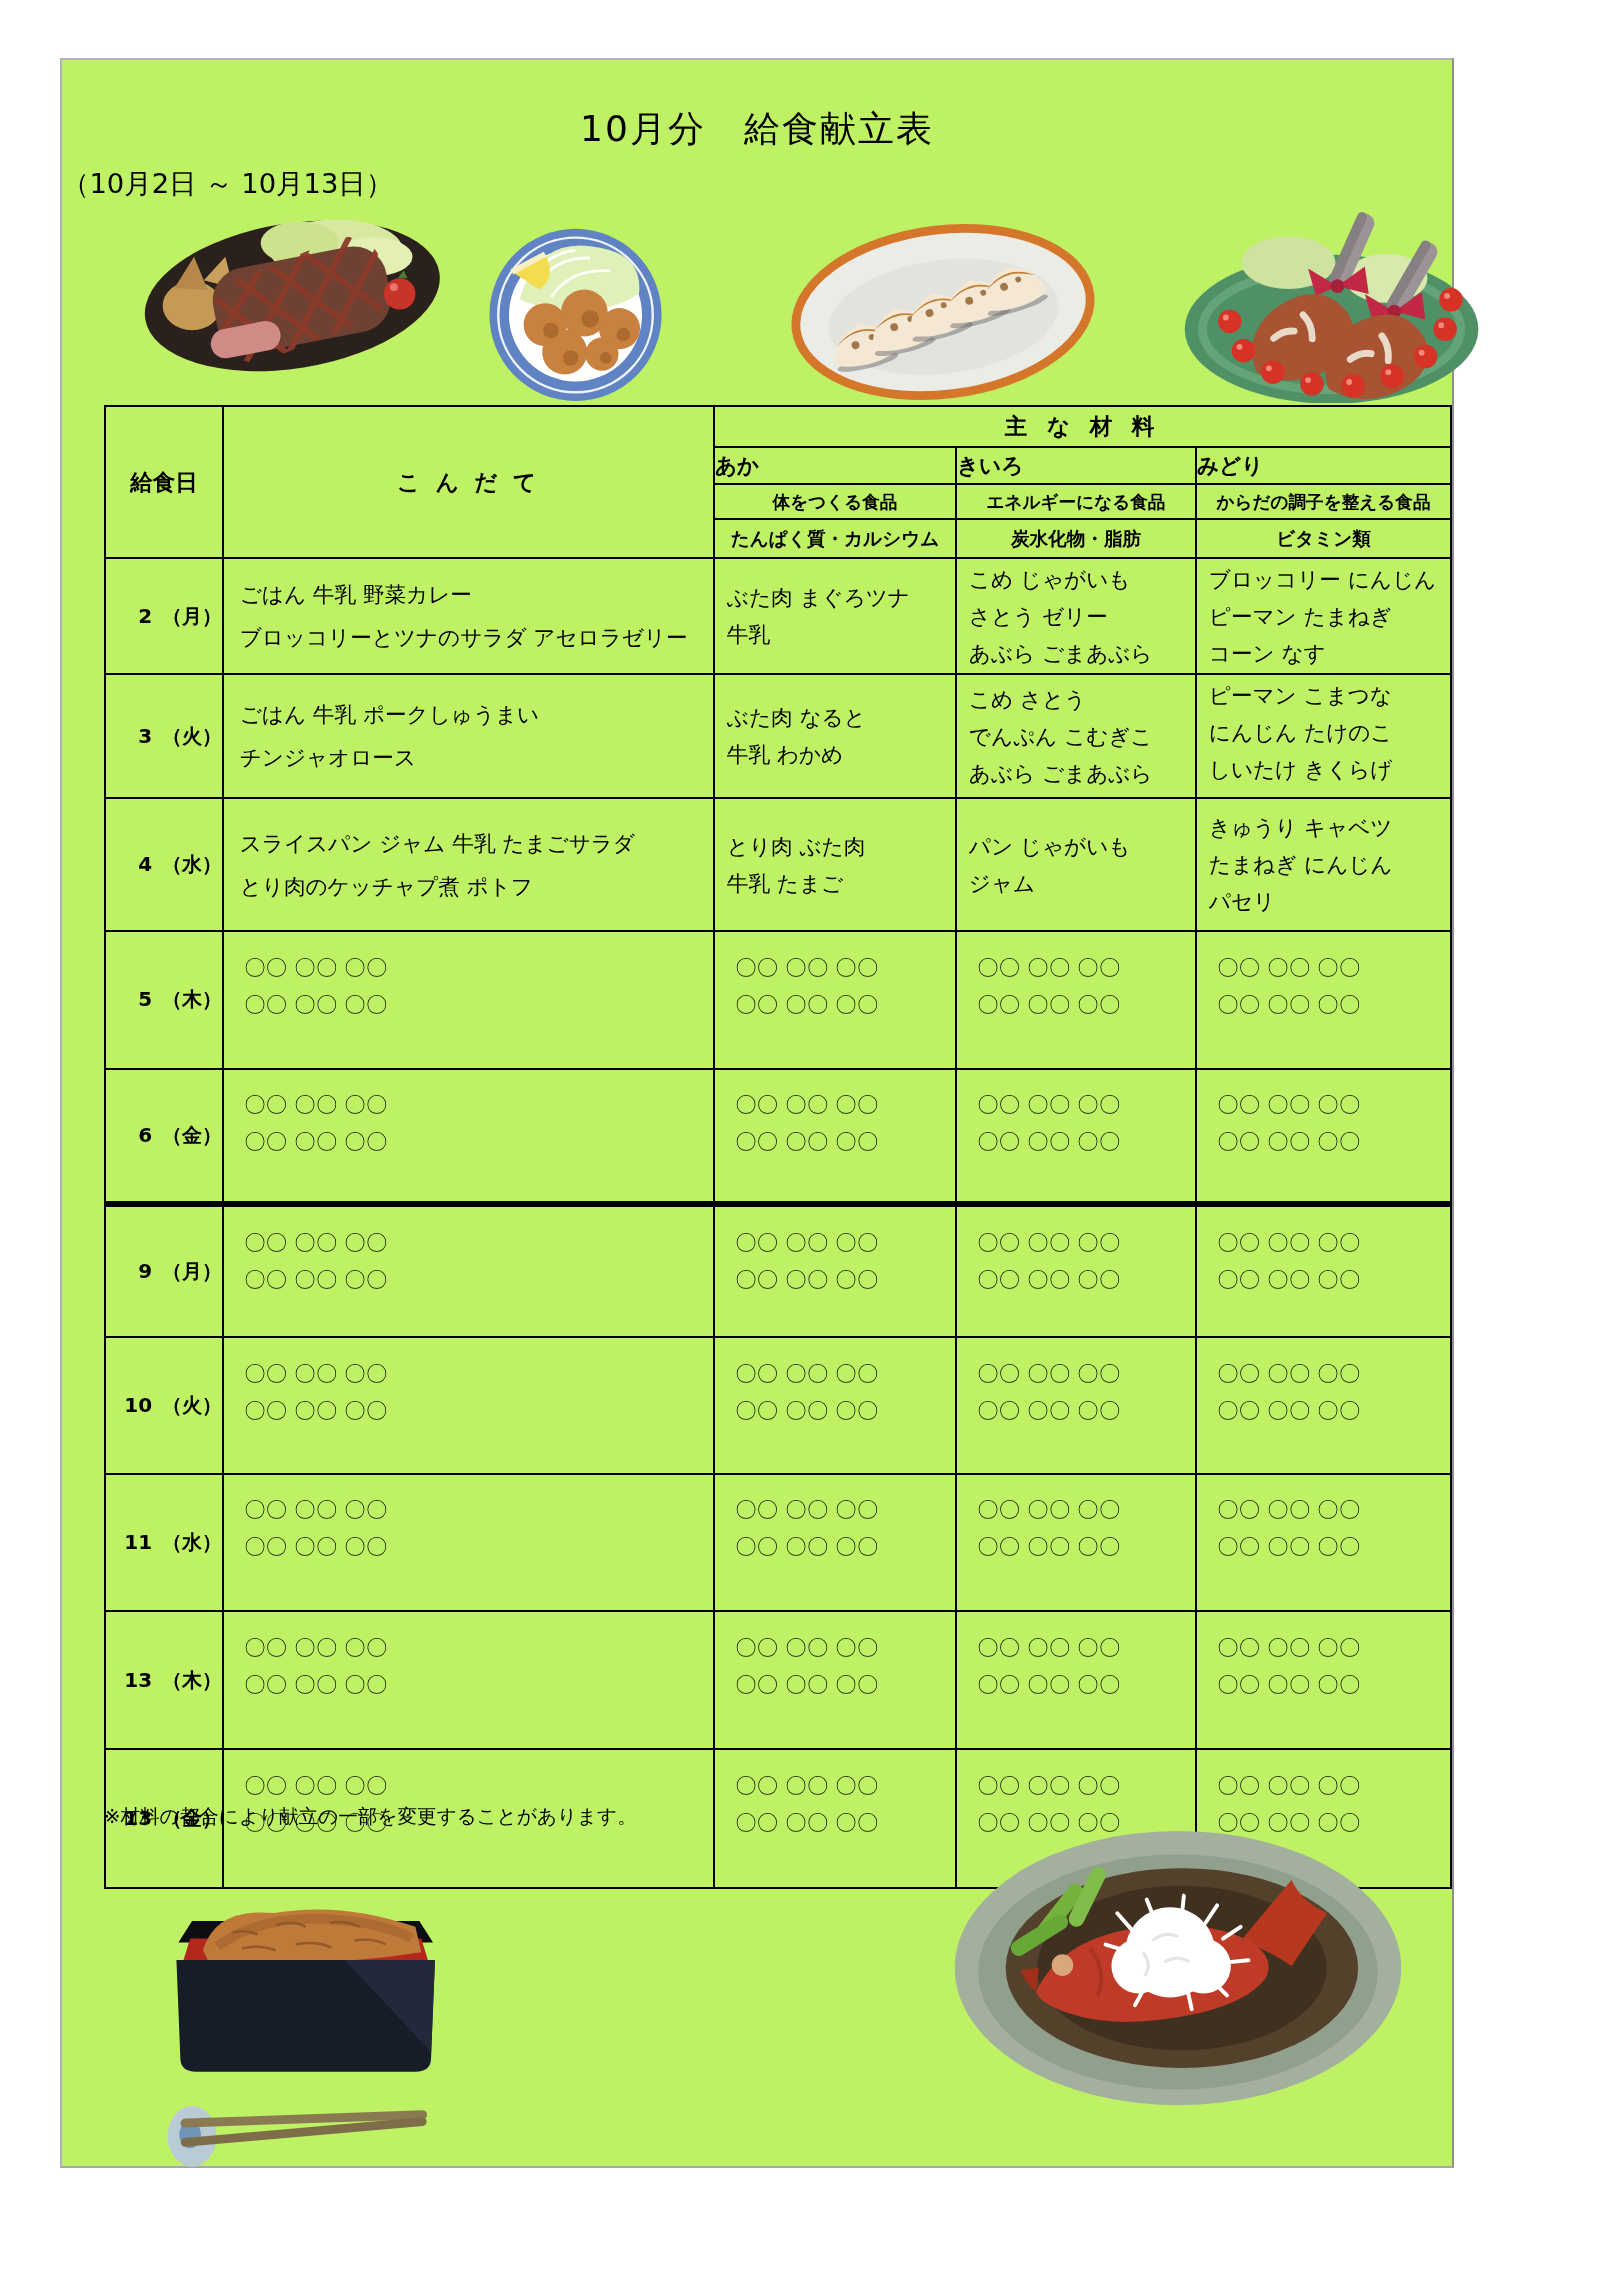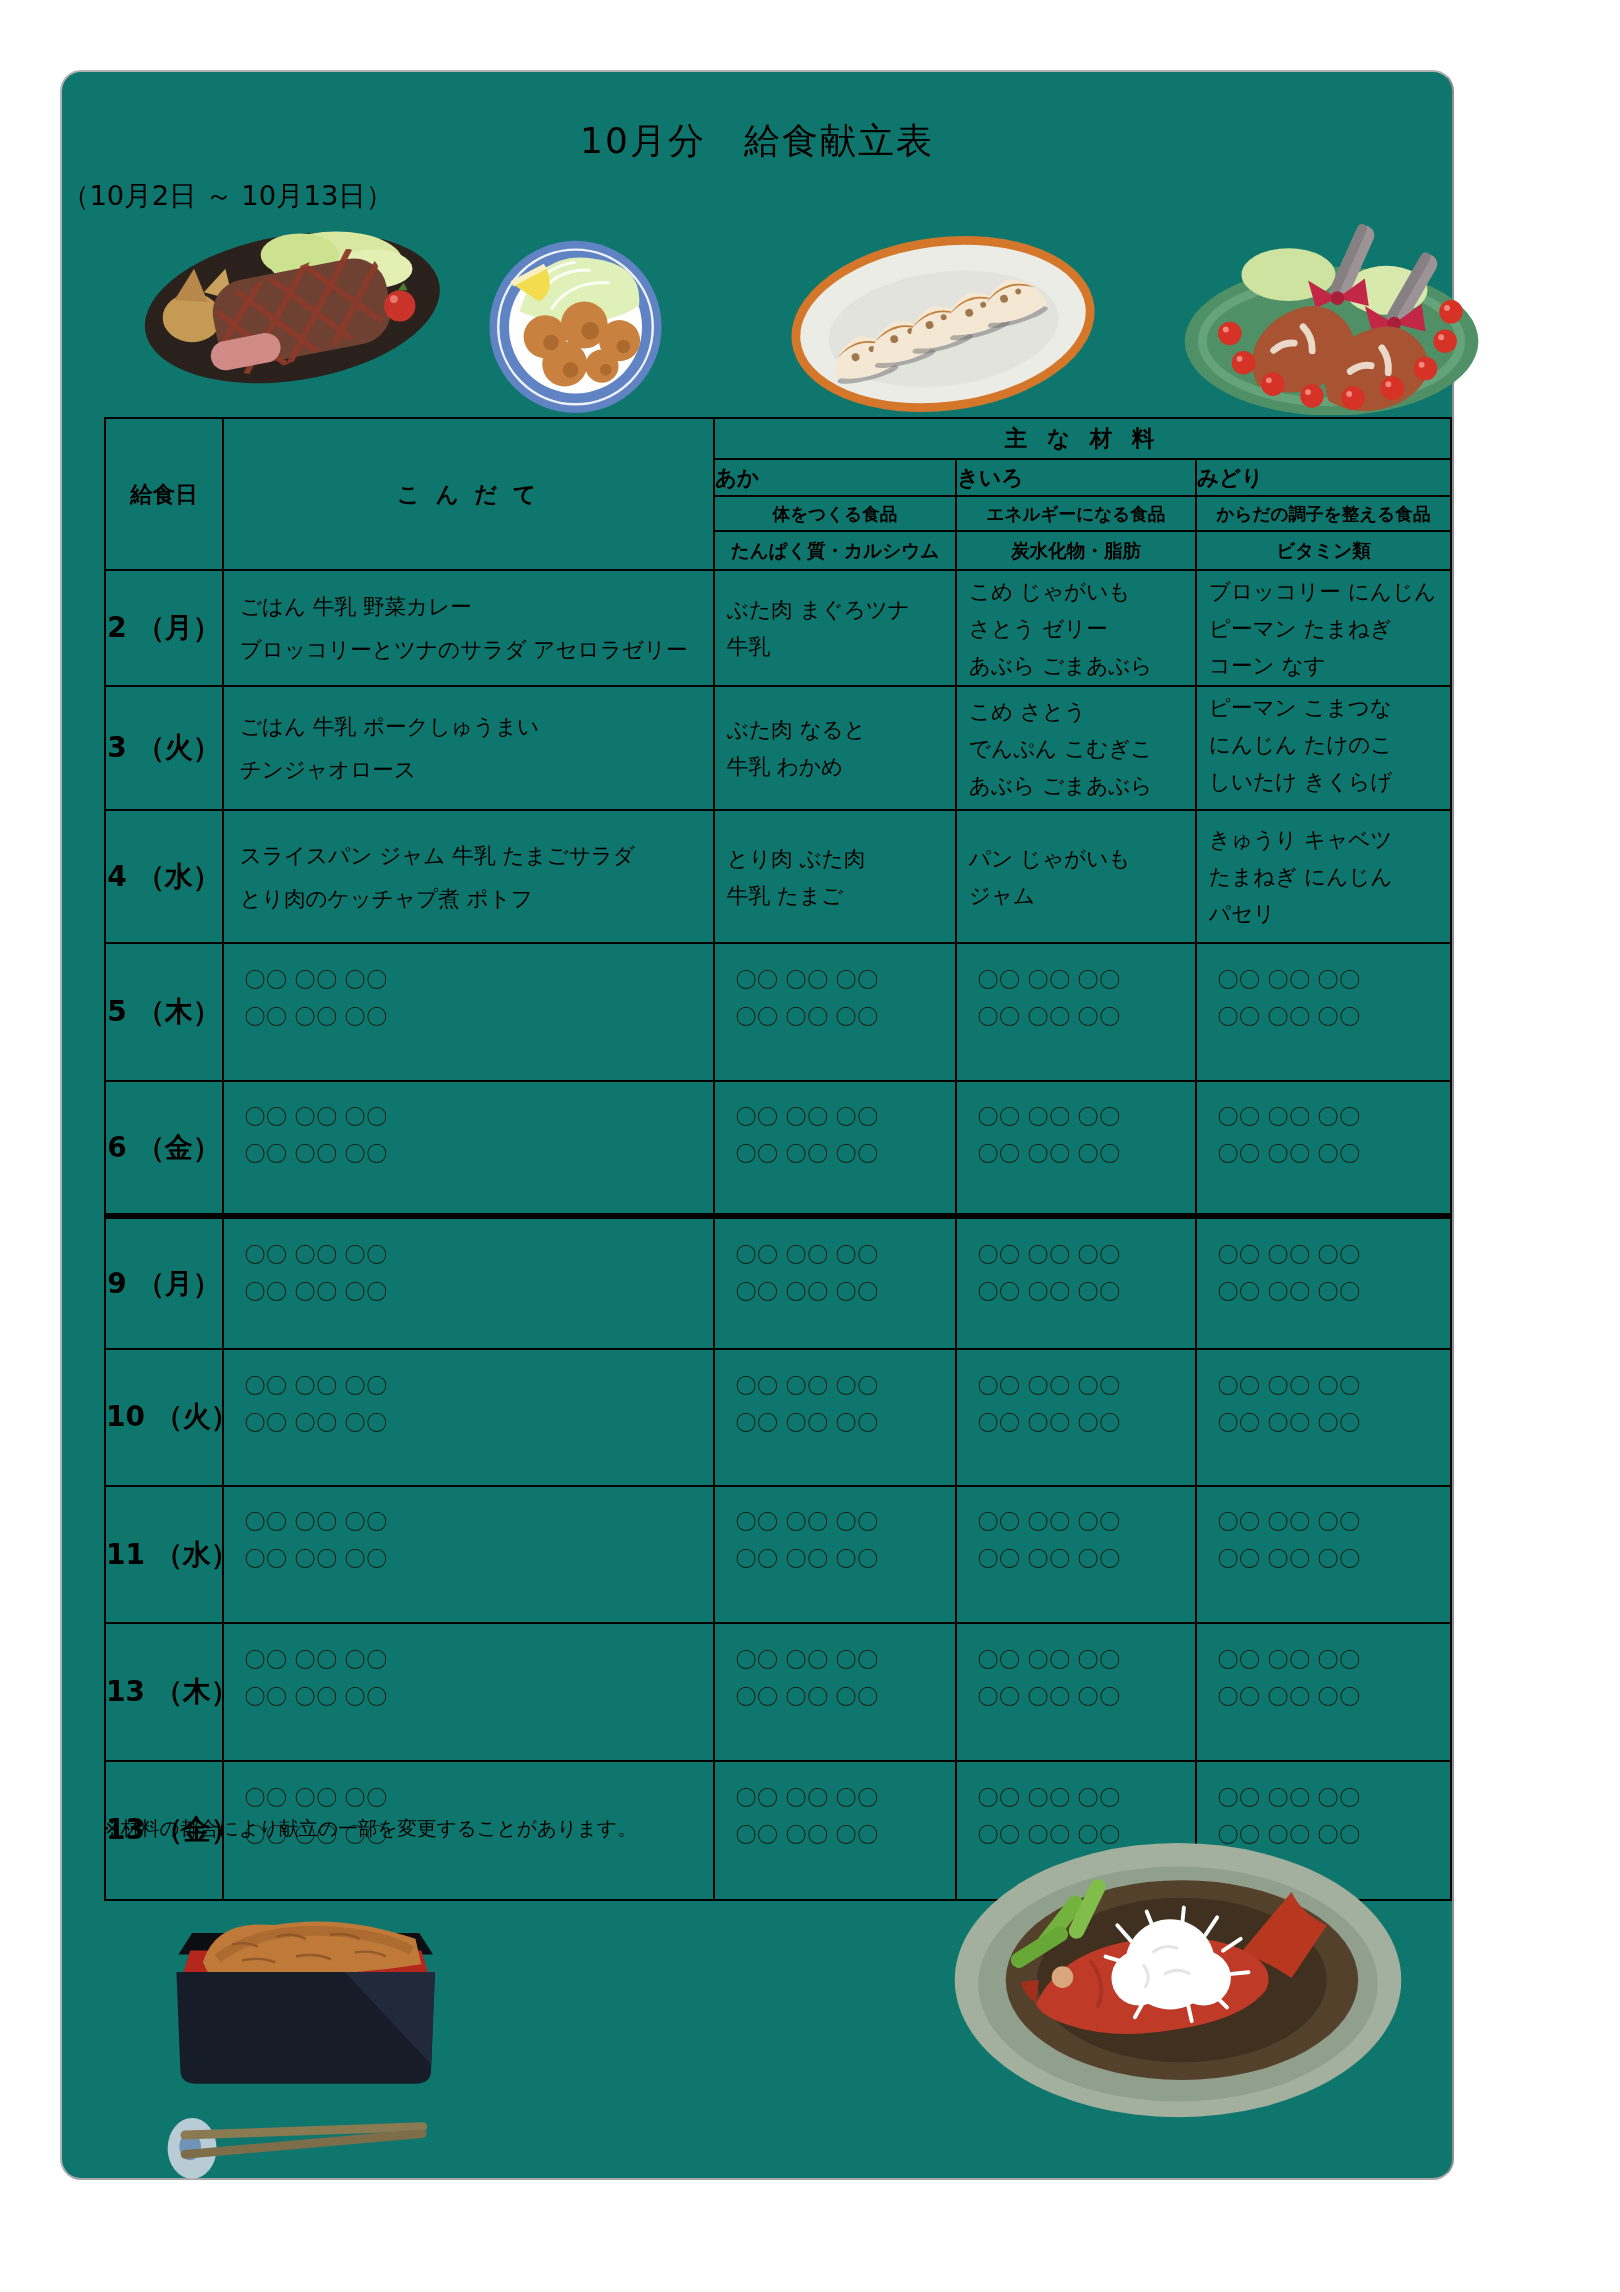--- a/index.html
+++ b/index.html
@@ -1,18 +1,18 @@
 <!DOCTYPE html>
 <html><head>
 <meta charset="utf-8">
 <style>
   html,body{margin:0;padding:0;background:#fff;}
   body{position:relative;width:1620px;height:2293px;font-family:"DejaVu Sans","Liberation Sans",sans-serif;color:#000;}
-  .page{position:absolute;left:60px;top:70px;width:1390px;height:2106px;background:#0f766e;
-        border-top:2px solid #b3b3b3;border-left:2px solid #b3b3b3;border-bottom:2.9px solid #a6a6a6;border-right:2px solid #8f8f8f;border-radius:21px;}
+  .page{position:absolute;left:60px;top:58px;width:1390px;height:2106px;background:#bef264;
+        border-top:2px solid #b3b3b3;border-left:2px solid #b3b3b3;border-bottom:2.9px solid #a6a6a6;border-right:2px solid #8f8f8f;}
   .title{position:absolute;left:0;top:45px;width:100%;text-align:center;font-size:36px;letter-spacing:2px;}
   .subtitle{position:absolute;left:0;top:106px;width:100%;text-align:left;font-size:27.4px;}
   .note{position:absolute;left:42px;top:1743px;font-size:19.6px;}
 
   .illus{position:absolute;}
 
   table.menu{position:absolute;left:42px;top:345px;width:1346px;border-collapse:collapse;table-layout:fixed;}
   table.menu td{border:2px solid #000;padding:0;vertical-align:middle;overflow:hidden;}
   .c-date{width:118px}.c-menu{width:491px}.c-red{width:242px}.c-yel{width:240px}.c-grn{width:255px}
 
@@ -22,21 +22,21 @@
   .menu-h{letter-spacing:3.9px;}
   tr.hr2 td{font-size:21.6px;font-weight:bold;text-align:left;}
   tr.hr3 td{font-size:17.6px;font-weight:bold;text-align:center;}
   tr.hr4 td{font-size:18.6px;font-weight:bold;text-align:center;}
   tr.hr4 td{border-bottom:2.9px solid #000;}
 
   tr.r0{height:116px}tr.r1{height:123px}tr.r2{height:133px}tr.r3{height:123px}tr.r4{height:119px}
   tr.r5{height:123px}tr.r6{height:122px}tr.r7{height:123px}tr.r8{height:123px}tr.r9{height:123px}
   tr.wk td{border-top:6.9px solid #000;}
 
-  .date-cell{text-align:center;font-weight:bold;font-size:28px;white-space:nowrap;}
+  .date-cell{text-align:right;font-weight:bold;font-size:20px;white-space:nowrap;}
   .date-cell .ddow{margin-left:9.8px;}
 
   .cb{white-space:pre-line;display:flex;flex-direction:column;justify-content:center;
       overflow:hidden;padding-left:11.8px;font-size:21.6px;line-height:37px;}
   td.menu-td .cb{padding-left:15.7px;line-height:43px;}
   tr.ph .cb{justify-content:flex-start;padding-top:16.7px;line-height:37px;padding-left:20px;}
   .cb.top{justify-content:flex-start;padding-top:2px;}
   .r0 .cb{height:112px}.r1 .cb{height:120px}.r2 .cb{height:129px}.r3 .cb{height:119px}.r4 .cb{height:115px}
   .r5 .cb{height:112px}.r6 .cb{height:118px}.r7 .cb{height:119px}.r8 .cb{height:119px}.r9 .cb{height:120px}
 </style>

